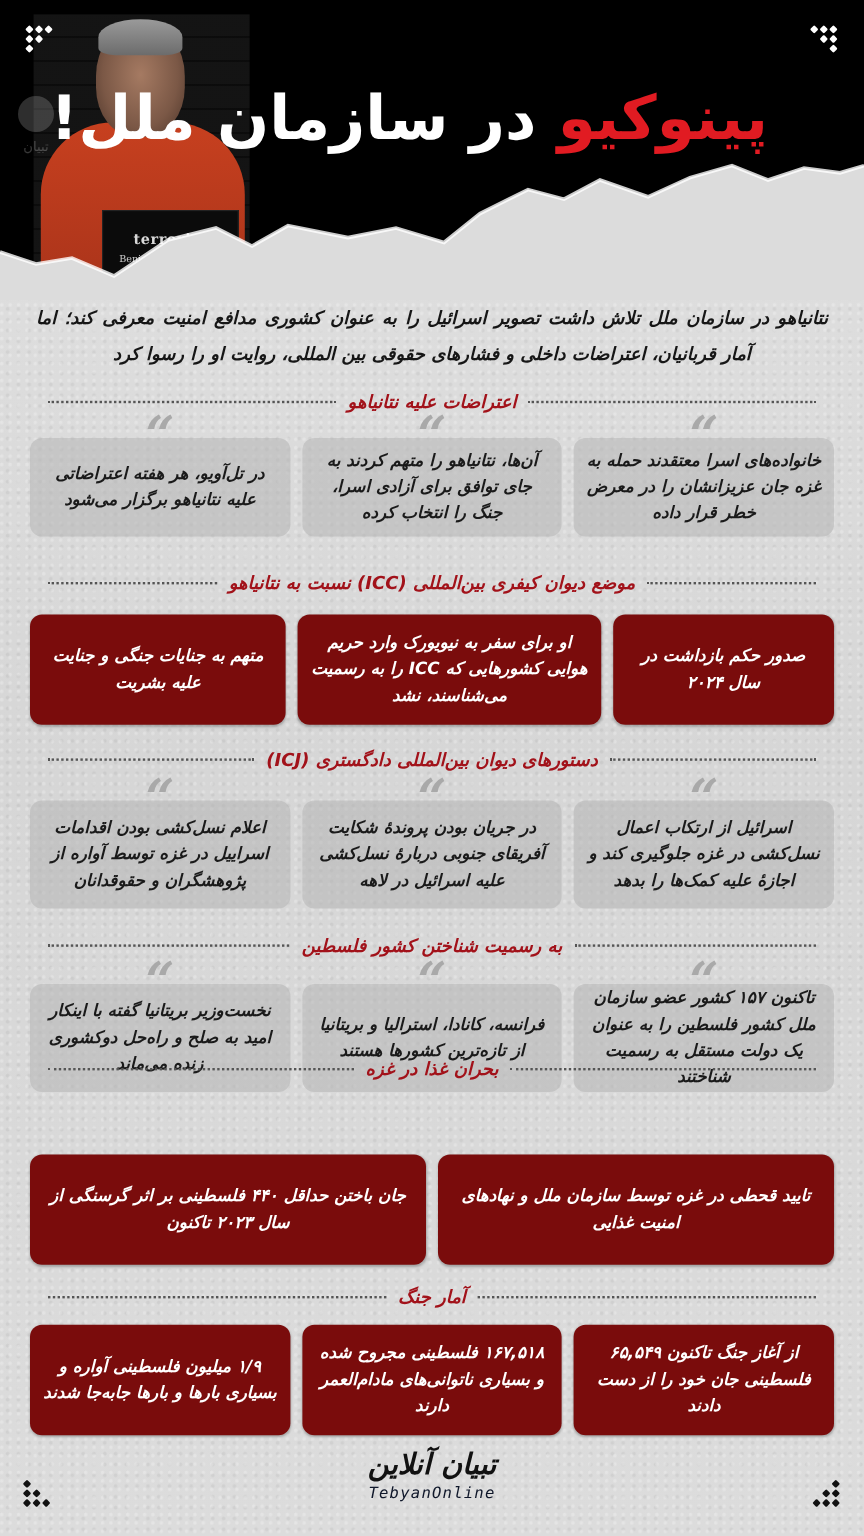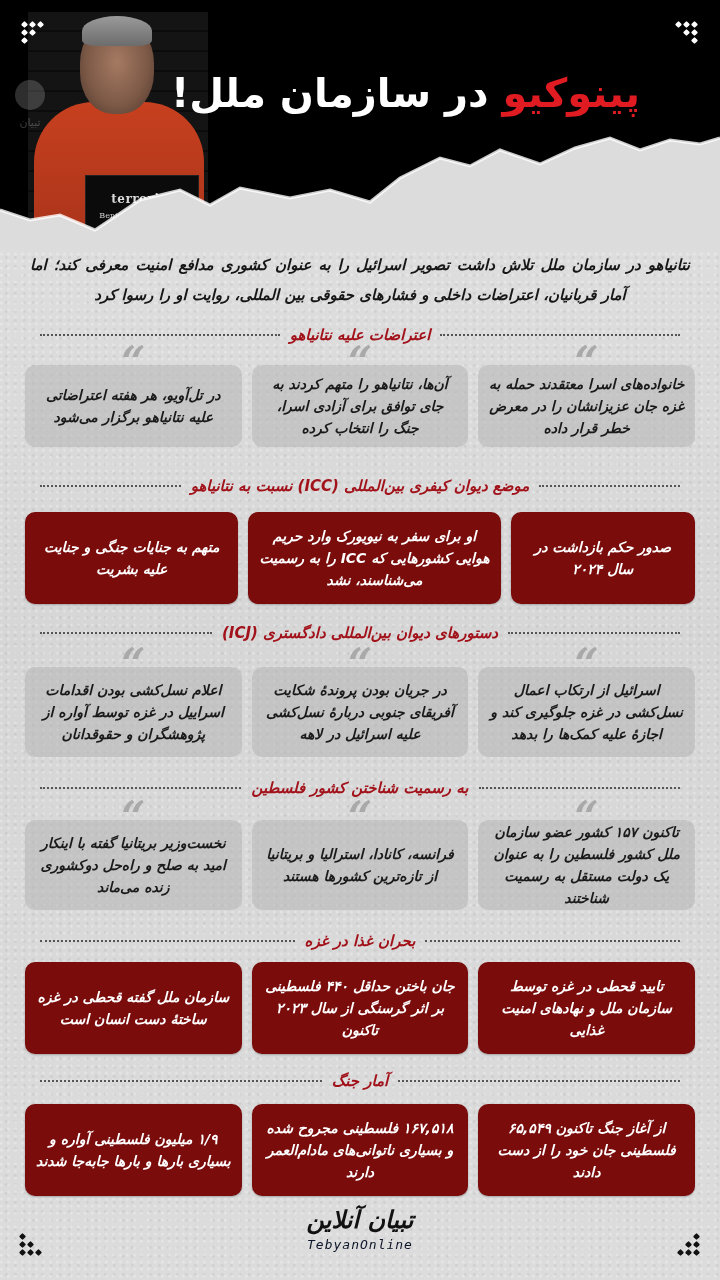--- a/index.html
+++ b/index.html
@@ -56,21 +56,21 @@
   .hero .watermark {
     position: absolute; left: 8px; top: 80px; width: 44px; height: 70px;
     color: rgba(255,255,255,0.22); font-size: 11px; text-align: center;
   }
   .watermark .wm-shape {
     width: 30px; height: 30px; margin: 0 auto 6px; border-radius: 50%;
     background: rgba(255,255,255,0.18);
   }
   .hero-title {
     position: absolute; right: 80px; top: 70px;
-    font-size: 40px; font-weight: bold; color: #fff; white-space: nowrap;
+    font-size: 51px; font-weight: bold; color: #fff; white-space: nowrap;
     letter-spacing: -1px;
   }
   .hero-title .red { color: #e11b22; }
   .dots-icon { position: absolute; width: 22px; height: 22px; }
   .dots-icon i {
     position: absolute; width: 5px; height: 5px; background: #fff;
     transform: rotate(45deg); border-radius: 1px;
   }
   .torn {
     position: absolute; left: 0; top: 130px; width: 720px; height: 120px; z-index: 2;
@@ -229,34 +229,31 @@
     <div class="card grey">
         <span class="quote-icon">“</span>
         <span>فرانسه، کانادا، استرالیا و بریتانیا از تازه‌ترین کشورها هستند</span>
       </div>
     <div class="card grey">
         <span class="quote-icon">“</span>
         <span>نخست‌وزیر بریتانیا گفته با اینکار امید به صلح و راه‌حل دوکشوری زنده می‌ماند</span>
       </div>
   </div>
 
-  <div class="section-title" style="top:928px;justify-content:space-between;">
+  <div class="section-title" style="top:878px;justify-content:space-between;">
     <span class="line"></span>
     <span class="text">بحران غذا در غزه</span>
     <span class="line"></span>
   </div>
   <div class="row" style="top:962px; height:92px;">
     <div class="card red">
         <span>تایید قحطی در غزه توسط سازمان ملل و نهادهای امنیت غذایی</span>
       </div>
     <div class="card red">
         <span>جان باختن حداقل ۴۴۰ فلسطینی بر اثر گرسنگی از سال ۲۰۲۳ تاکنون</span>
-      </div>
-    <div class="card red">
-        <span>سازمان ملل گفته قحطی در غزه ساختهٔ دست انسان است</span>
       </div>
   </div>
 
   <div class="section-title" style="top:1068px;">
     <span class="line"></span>
     <span class="text">آمار جنگ</span>
     <span class="line"></span>
   </div>
   <div class="row" style="top:1104px; height:92px;">
     <div class="card red">

